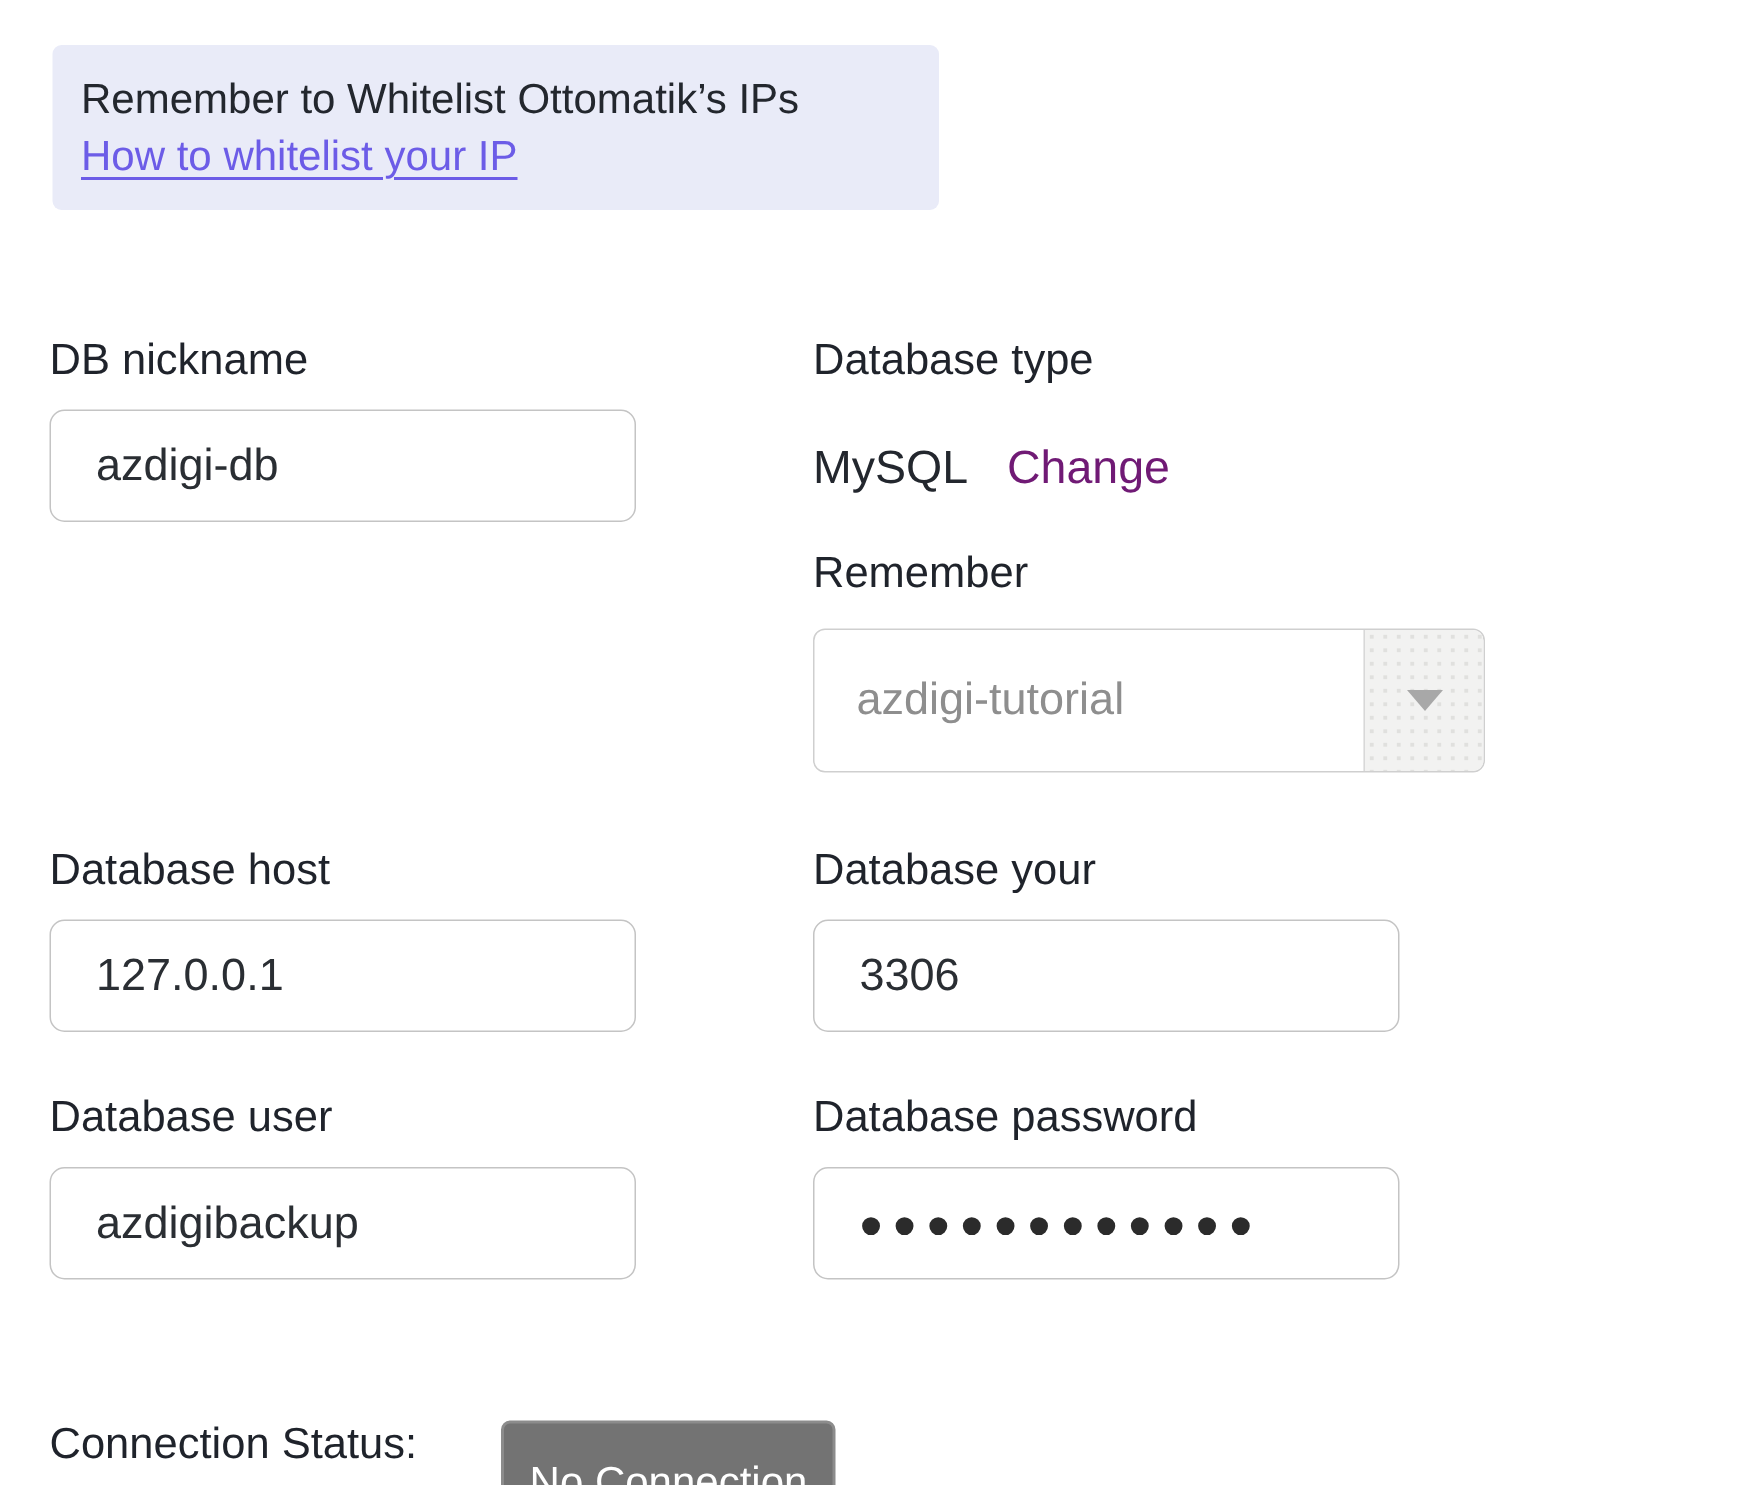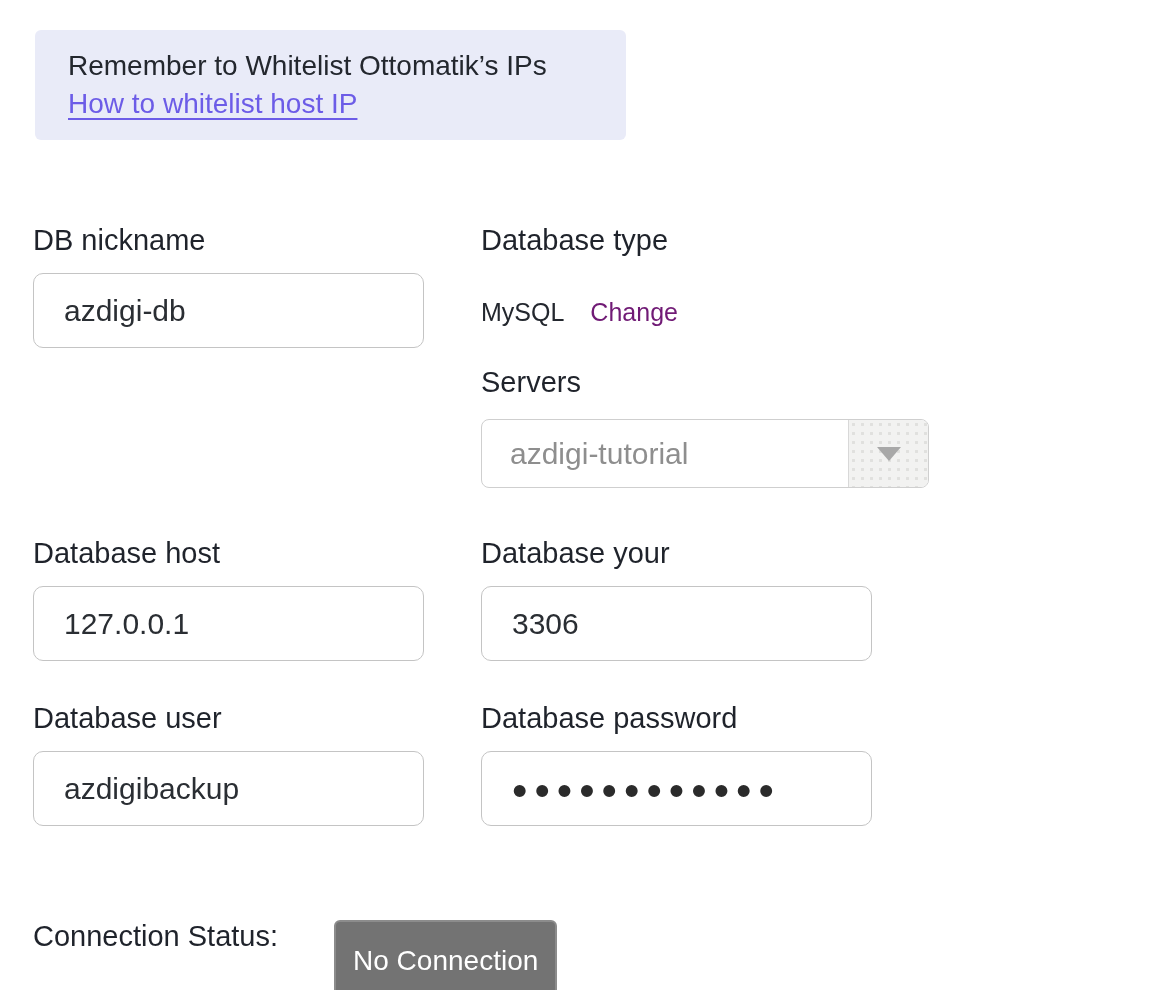--- a/index.html
+++ b/index.html
@@ -10,35 +10,35 @@
     color: #22262d;
   }
   .page { position: relative; width: 1164px; height: 990px; overflow: hidden; }
 
   
   .notice {
     position: absolute; left: 35px; top: 30px;
     width: 591px; min-height: 110px;
     background: #e9ebf8;
     border-radius: 6px;
-    padding: 17px 33px;
+    padding: 17px 19px;
     font-size: 28px; line-height: 38px;
   }
   .notice-text { color: #23272e; }
   .notice a {
     color: #6c5ce7;
     text-decoration: underline;
     text-underline-offset: 5px;
     text-decoration-thickness: 2px;
     cursor: pointer;
   }
 
   
   .form { position: absolute; left: 33px; top: 223px; width: 957px; }
-  .row { display: flex; }
+  .row { display: flex; column-gap: 61px; }
   .row-1 { margin-bottom: 48px; }
   .row-2 { margin-bottom: 40px; }
   .col { width: 448px; }
 
   .field-label {
     font-size: 29px; line-height: 34px;
     color: #1f232b;
     margin-bottom: 16px;
   }
   .label-type { margin-bottom: 38px; }
@@ -50,34 +50,34 @@
     border-radius: 10px;
     background: #ffffff;
     font-family: inherit;
     font-size: 30px; color: #2a2e33;
     padding: 0 30px;
     outline: none;
   }
 
   .type-row {
     display: flex; align-items: center;
-    font-size: 25px; line-height: 34px;
+    font-size: 31px; line-height: 34px;
     margin-bottom: 36px;
     margin-top: 24px;
   }
   .type-value { color: #23272e; }
   .change-link {
     color: #701a75; margin-left: 26px;
     text-decoration: none; cursor: pointer;
   }
 
   
   .select {
     position: relative;
-    width: 448px; height: 69px;
+    width: 448px; height: 96px;
     border: 1.5px solid #cfcfcf;
     border-radius: 8px;
     background: #ffffff;
     overflow: hidden;
     display: flex; align-items: center;
     cursor: default;
     margin-top: 20px;
   }
   .select-value {
     color: #8e8e8e; font-size: 30px;
@@ -125,37 +125,37 @@
     padding: 22px 17px;
   }
 </style>
 </head>
 <body>
 
 <div class="page">
 
   <div class="notice">
     <div class="notice-text">Remember to Whitelist Ottomatik’s IPs</div>
-    <a href="#">How to whitelist host IP</a>
+    <a href="#">How to whitelist your IP</a>
   </div>
 
   <div class="form">
 
     <div class="row row-1">
       <div class="col">
         <div class="field-label">DB nickname</div>
         <input type="text" class="text-input" value="azdigi-db" style="">
       </div>
       <div class="col">
         <div class="field-label label-type">Database type</div>
         <div class="type-row">
           <span class="type-value">MySQL</span>
           <a href="#" class="change-link">Change</a>
         </div>
-        <div class="field-label label-servers">Servers</div>
+        <div class="field-label label-servers">Remember</div>
         <div class="select">
           <span class="select-value">azdigi-tutorial</span>
           <span class="select-arrow-area">
             <span class="caret-down"></span>
           </span>
         </div>
       </div>
     </div>
 
     <div class="row row-2">

